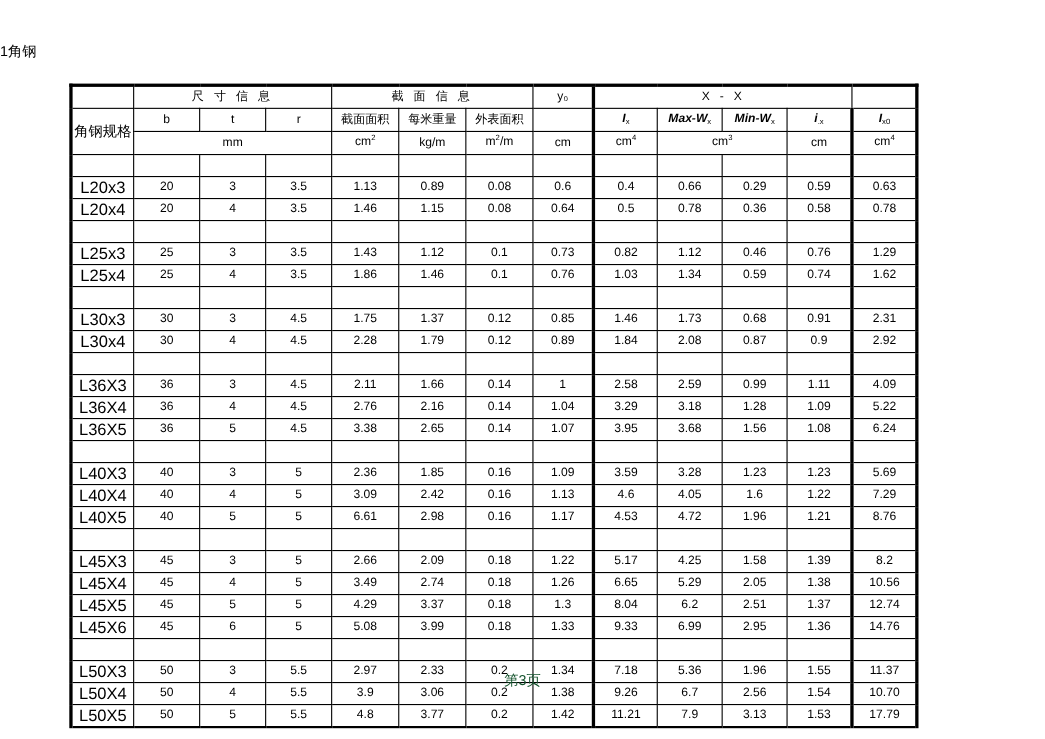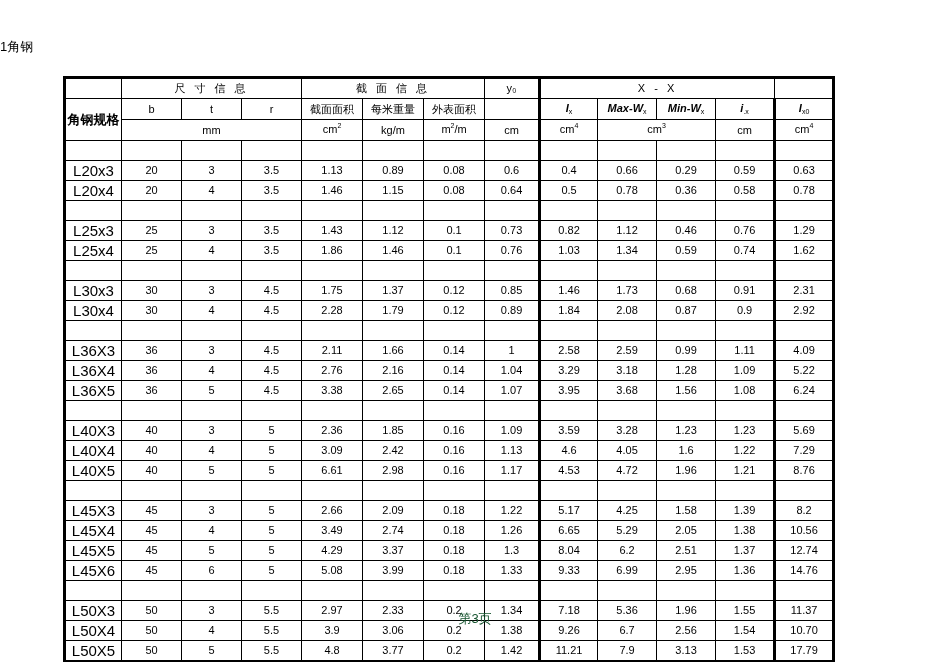--- a/index.html
+++ b/index.html
@@ -74,21 +74,20 @@
     letter-spacing: 3px;
     font-size: 11px;
   }
 
   .spec-cell {
     font-size: 13px;
     text-align: left;
     padding-left: 1px;
     letter-spacing: 0px;
     line-height: 17px;
-    font-weight: bold;
   }
 
   .unit-cell { font-size: 11px; }
 
   .blank-row td { height: 19px; }
 
   .ital { font-style: italic; font-weight: bold; }
   sub { font-size: 7px; vertical-align: baseline; position: relative; top: 2px; }
   sup { font-size: 7px; vertical-align: baseline; position: relative; top: -5px; }
 

